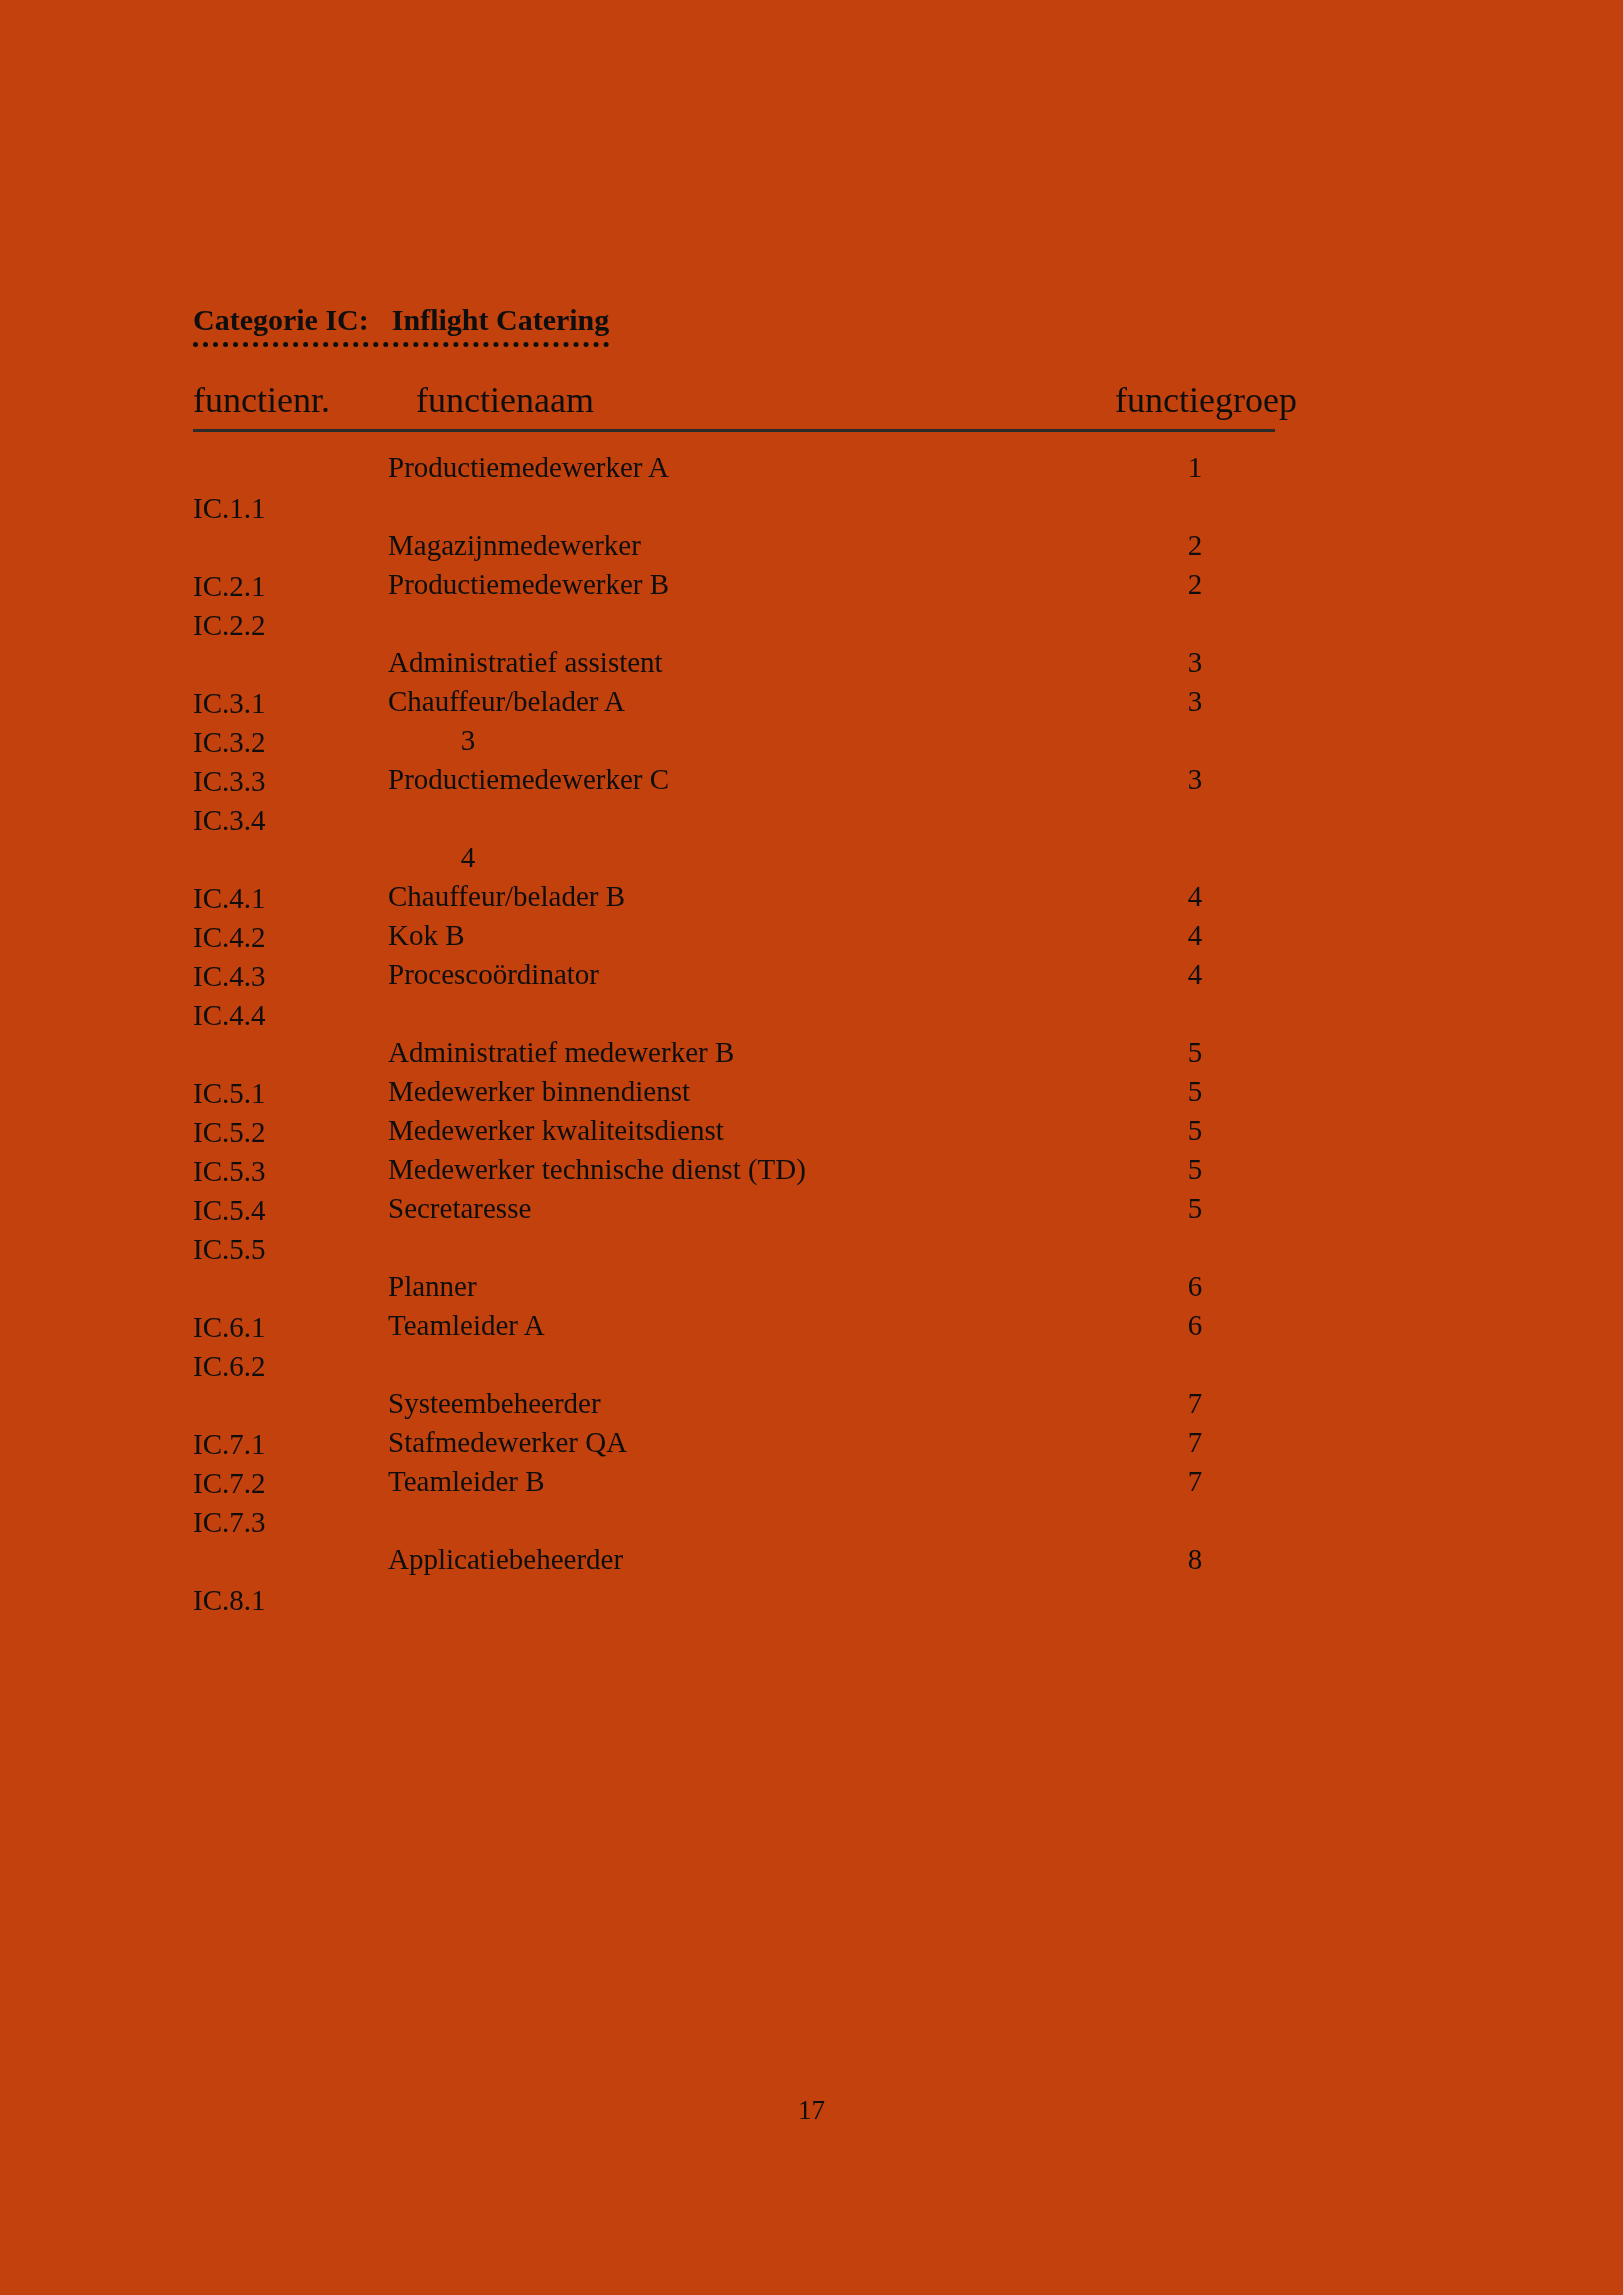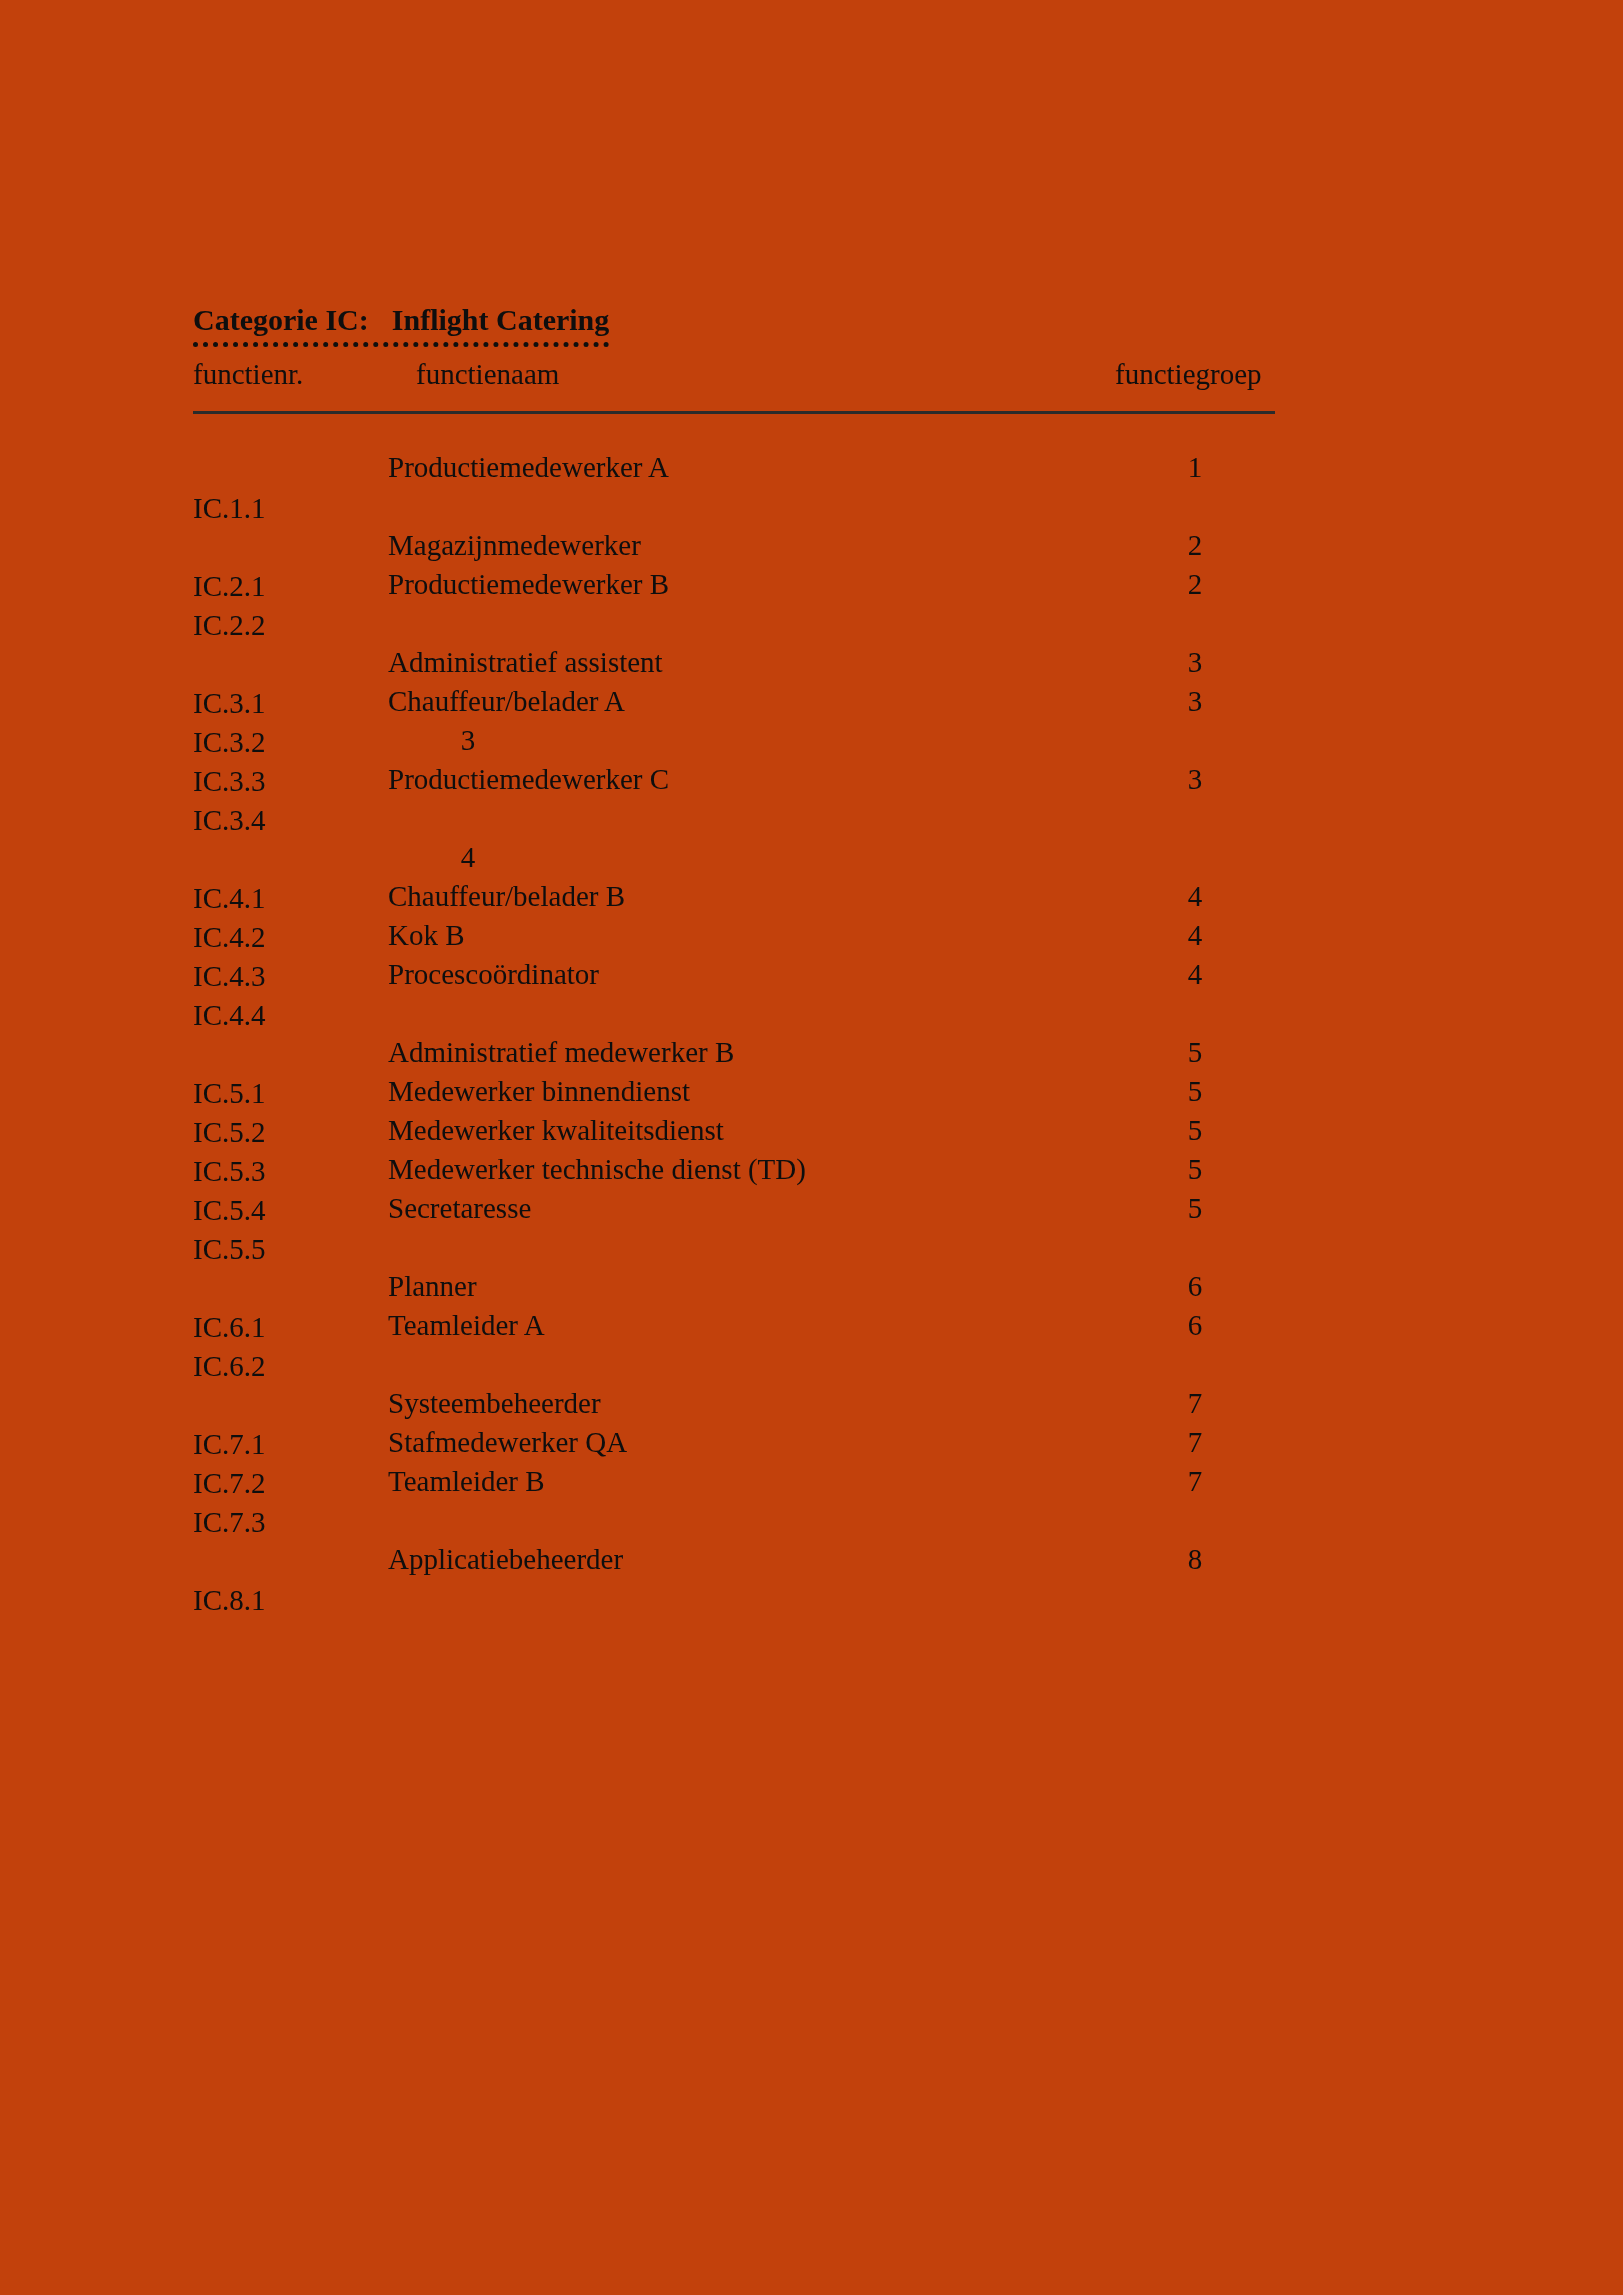--- a/index.html
+++ b/index.html
@@ -22,27 +22,27 @@
   }
   .heading-inner {
     display: inline-block;
     border-bottom: 5.3px dotted #0e0e0e;
     padding-bottom: 2.7px;
   }
   .heading-title { margin-left: 23px; }
   .thead {
     position: absolute;
     left: 193px;
-    top: 355px;
+    top: 381px;
     width: 1082px;
     display: flex;
-    font-size: 29px;
+    font-size: 36px;
     line-height: 39px;
     border-bottom: 3.5px solid #2b2b2b;
-    padding-bottom: 17px;
+    padding-bottom: 9px;
     white-space: nowrap;
   }
   .th-nr { width: 195px; }
   .th-naam { flex: 1; margin-left: 28px; }
   .th-grp { width: 160px; text-align: left; }
   .tbody {
     position: absolute;
     left: 193px;
     top: 448px;
     width: 1082px;
@@ -214,15 +214,16 @@
     <div class="group">
       <div class="row">
         <span class="c-nr">IC.8.1</span>
         <span class="c-naam">Applicatiebeheerder</span>
         <span class="c-grp">8</span>
       </div>
     </div>
 
   </div>
 
+  <div class="page-number">17</div>
 
 </div>
 
 
 </body></html>

